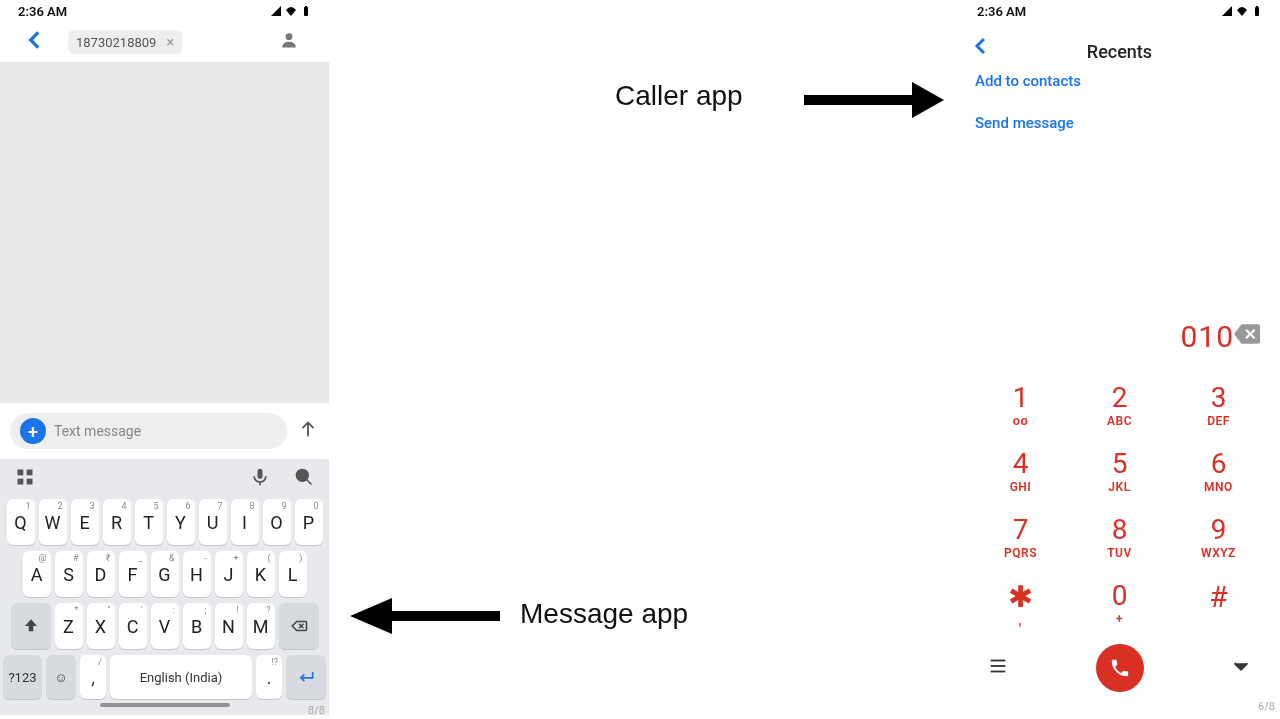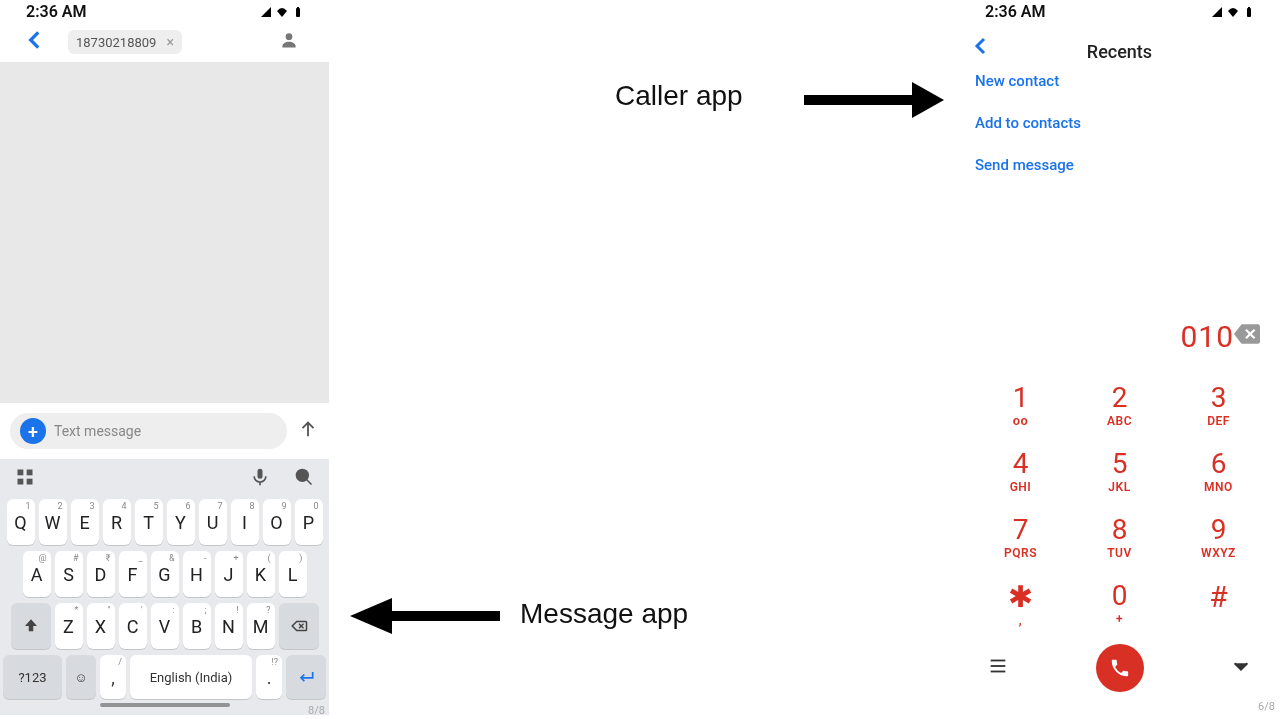--- a/index.html
+++ b/index.html
@@ -14,21 +14,21 @@
 
   
   .phone-left {
     position: absolute;
     left: 0; top: 0;
     width: 329px;
     height: 715px;
     background: #fff;
     display: flex; flex-direction: column;
   }
-  .status-bar { height: 22px; display: flex; justify-content: space-between; align-items: center; padding: 0 26px; font-size: 16px; font-weight: 600; color:#111; }
+  .status-bar { height: 22px; display: flex; justify-content: space-between; align-items: center; padding: 0 18px; font-size: 13px; font-weight: 600; color:#111; }
   .status-icons svg { width: 10px; height: 10px; margin-left: 2px; }
 
   .msg-header { height: 40px; display: flex; align-items: center; padding: 0 22px; gap: 20px; }
   .back-left svg { width: 26px; height: 26px; }
   .contact-chip { background:#eee; border-radius: 6px; padding: 4px 8px; display:flex; align-items:center; gap:10px; font-size:13px; color:#555; }
   .chip-x { color:#999; font-size:14px; }
   .avatar-right { margin-left:auto; margin-right:8px; }
   .avatar-right svg{ width:20px; height:20px; }
 
   .msg-body { flex:1; background:#e8e8e8; }
@@ -44,21 +44,21 @@
   .kb-top { height:40px; display:flex; align-items:center; justify-content:space-between; padding:0 12px; }
   .kb-top svg { width:20px; height:20px; fill:#555; }
   .kb-row { display:flex; gap:4px; justify-content:center; margin-bottom:6px; }
   .key { background:#fff; border-radius:6px; height:46px; width:28px; box-shadow:0 1px 0 rgba(0,0,0,.15); display:flex; flex-direction:column; align-items:center; justify-content:center; position:relative; }
   .key .sup { position:absolute; top:2px; right:4px; font-size:9px; color:#888; }
   .key .main { font-size:18px; color:#222; }
   .row3 .key.shift, .row3 .key.bksp { width:40px; background:#d7dadf; }
   .row3 .key.shift svg, .row3 .key.bksp svg { width:18px; height:18px; fill:#444; }
   .row4 { display:flex; gap:4px; justify-content:center; }
   .row4 .k4 { background:#d7dadf; border-radius:6px; height:44px; display:flex; align-items:center; justify-content:center; font-size:13px; color:#333; box-shadow:0 1px 0 rgba(0,0,0,.15); }
-  .k-123{width:59px;} .k-emoji{width:30px;} .k-comma{width:26px; background:#fff!important;} .k-space{flex:1; background:#fff!important; font-size:13px; color:#444;} .k-dot{width:26px; background:#fff!important;} .k-enter{width:40px;}
+  .k-123{width:39px;} .k-emoji{width:30px;} .k-comma{width:26px; background:#fff!important;} .k-space{flex:1; background:#fff!important; font-size:13px; color:#444;} .k-dot{width:26px; background:#fff!important;} .k-enter{width:40px;}
   .k-enter svg{width:20px;height:20px;}
   .k-comma,.k-dot{position:relative;}
   .k-comma .sup,.k-dot .sup{position:absolute; top:2px; right:4px; font-size:9px; color:#888;}
 
   .page-num-left { position:absolute; right:4px; bottom:-2px; font-size:11px; color:#aaa; }
   .nav-handle { width:130px; height:4px; background:#111; border-radius:2px; margin:4px auto 0; opacity:.4; }
 
   
   .annot-label { position:absolute; font-size:28px; color:#111; font-family:Arial,sans-serif; }
   .arrow { position:absolute; }
@@ -344,21 +344,20 @@
   </div>
 
   <div class="caller-header">
     <span class="back"><svg viewBox="0 0 24 24" fill="none" stroke="#1a73e8" stroke-width="3">
           <polyline points="15 5 8 12 15 19"></polyline>
         </svg></span>
     <span class="caller-title">Recents</span>
   </div>
 
   <div class="caller-actions">
-    <span>New contact</span>
     <span>Add to contacts</span>
     <span>Send message</span>
   </div>
 
   <div class="dialer-area">
     <div class="display-row">
       <span class="display-num">010</span>
       <span class="del-btn">
         <svg viewBox="0 0 24 18">
             <path d="M7 0h15a2 2 0 012 2v14a2 2 0 01-2 2H7l-7-9 7-9z"></path>

